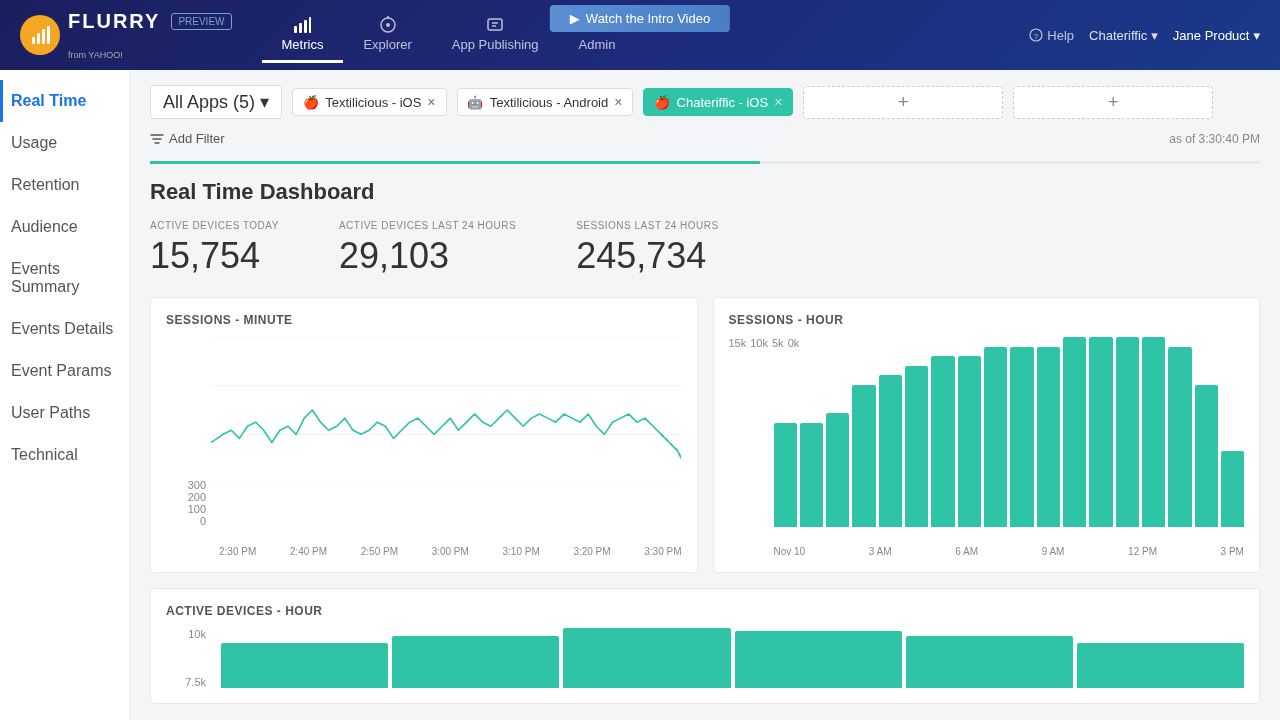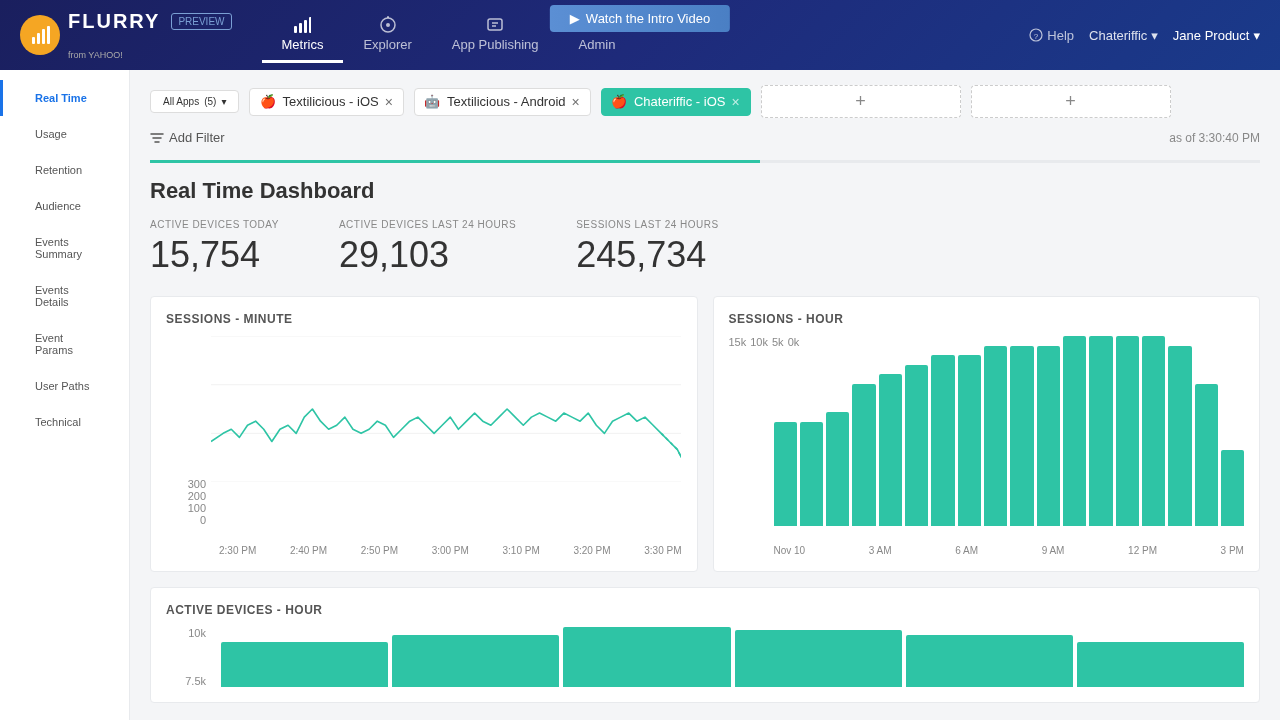--- a/index.html
+++ b/index.html
@@ -115,22 +115,22 @@
 
     
     .sidebar {
       width: 130px;
       background: white;
       border-right: 1px solid #e8eaed;
       padding-top: 10px;
       flex-shrink: 0;
     }
     .sidebar-item {
-      padding: 12px 32px;
-      font-size: 11px;
+      padding: 12px 8px;
+      font-size: 16px;
       color: #555;
       cursor: pointer;
       border-left: 3px solid transparent;
     }
     .sidebar-item.active {
       color: #1a73e8;
       border-left: 3px solid #1a73e8;
       font-weight: 600;
     }
 
@@ -149,21 +149,21 @@
       gap: 10px;
       margin-bottom: 12px;
       flex-wrap: wrap;
     }
     .all-apps-btn {
       display: flex; align-items: center; gap: 5px;
       background: white;
       border: 1px solid #ddd;
       padding: 5px 12px;
       border-radius: 4px;
-      font-size: 10px;
+      font-size: 18px;
       cursor: pointer;
       color: #333;
     }
     .app-tag {
       display: flex; align-items: center; gap: 6px;
       background: white;
       border: 1px solid #ddd;
       padding: 5px 10px;
       border-radius: 4px;
       font-size: 13px;

